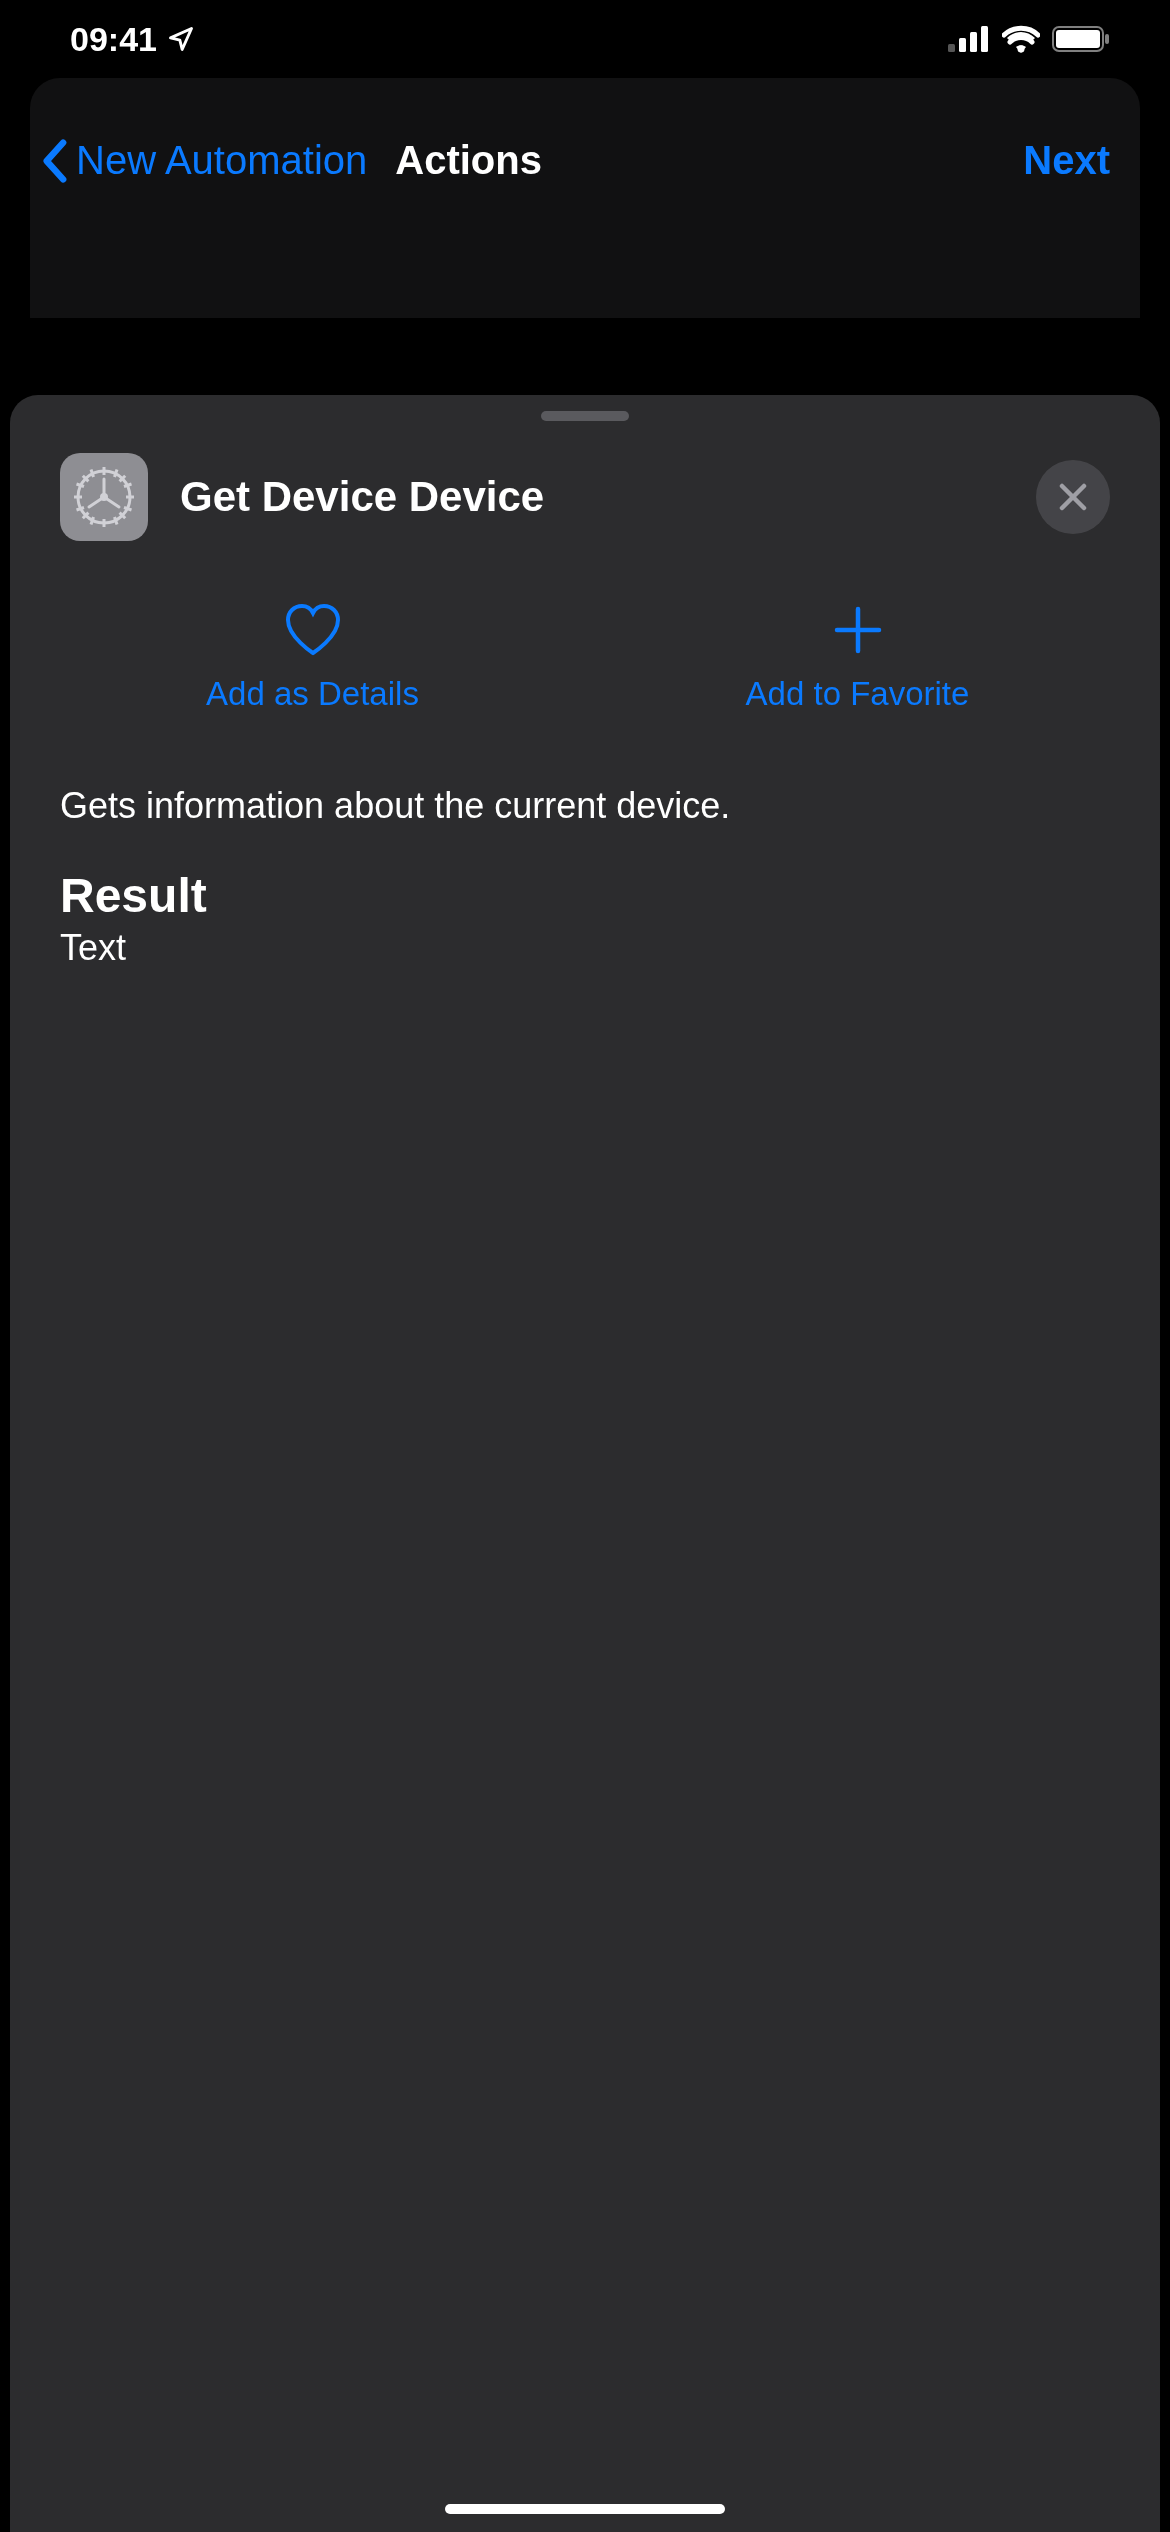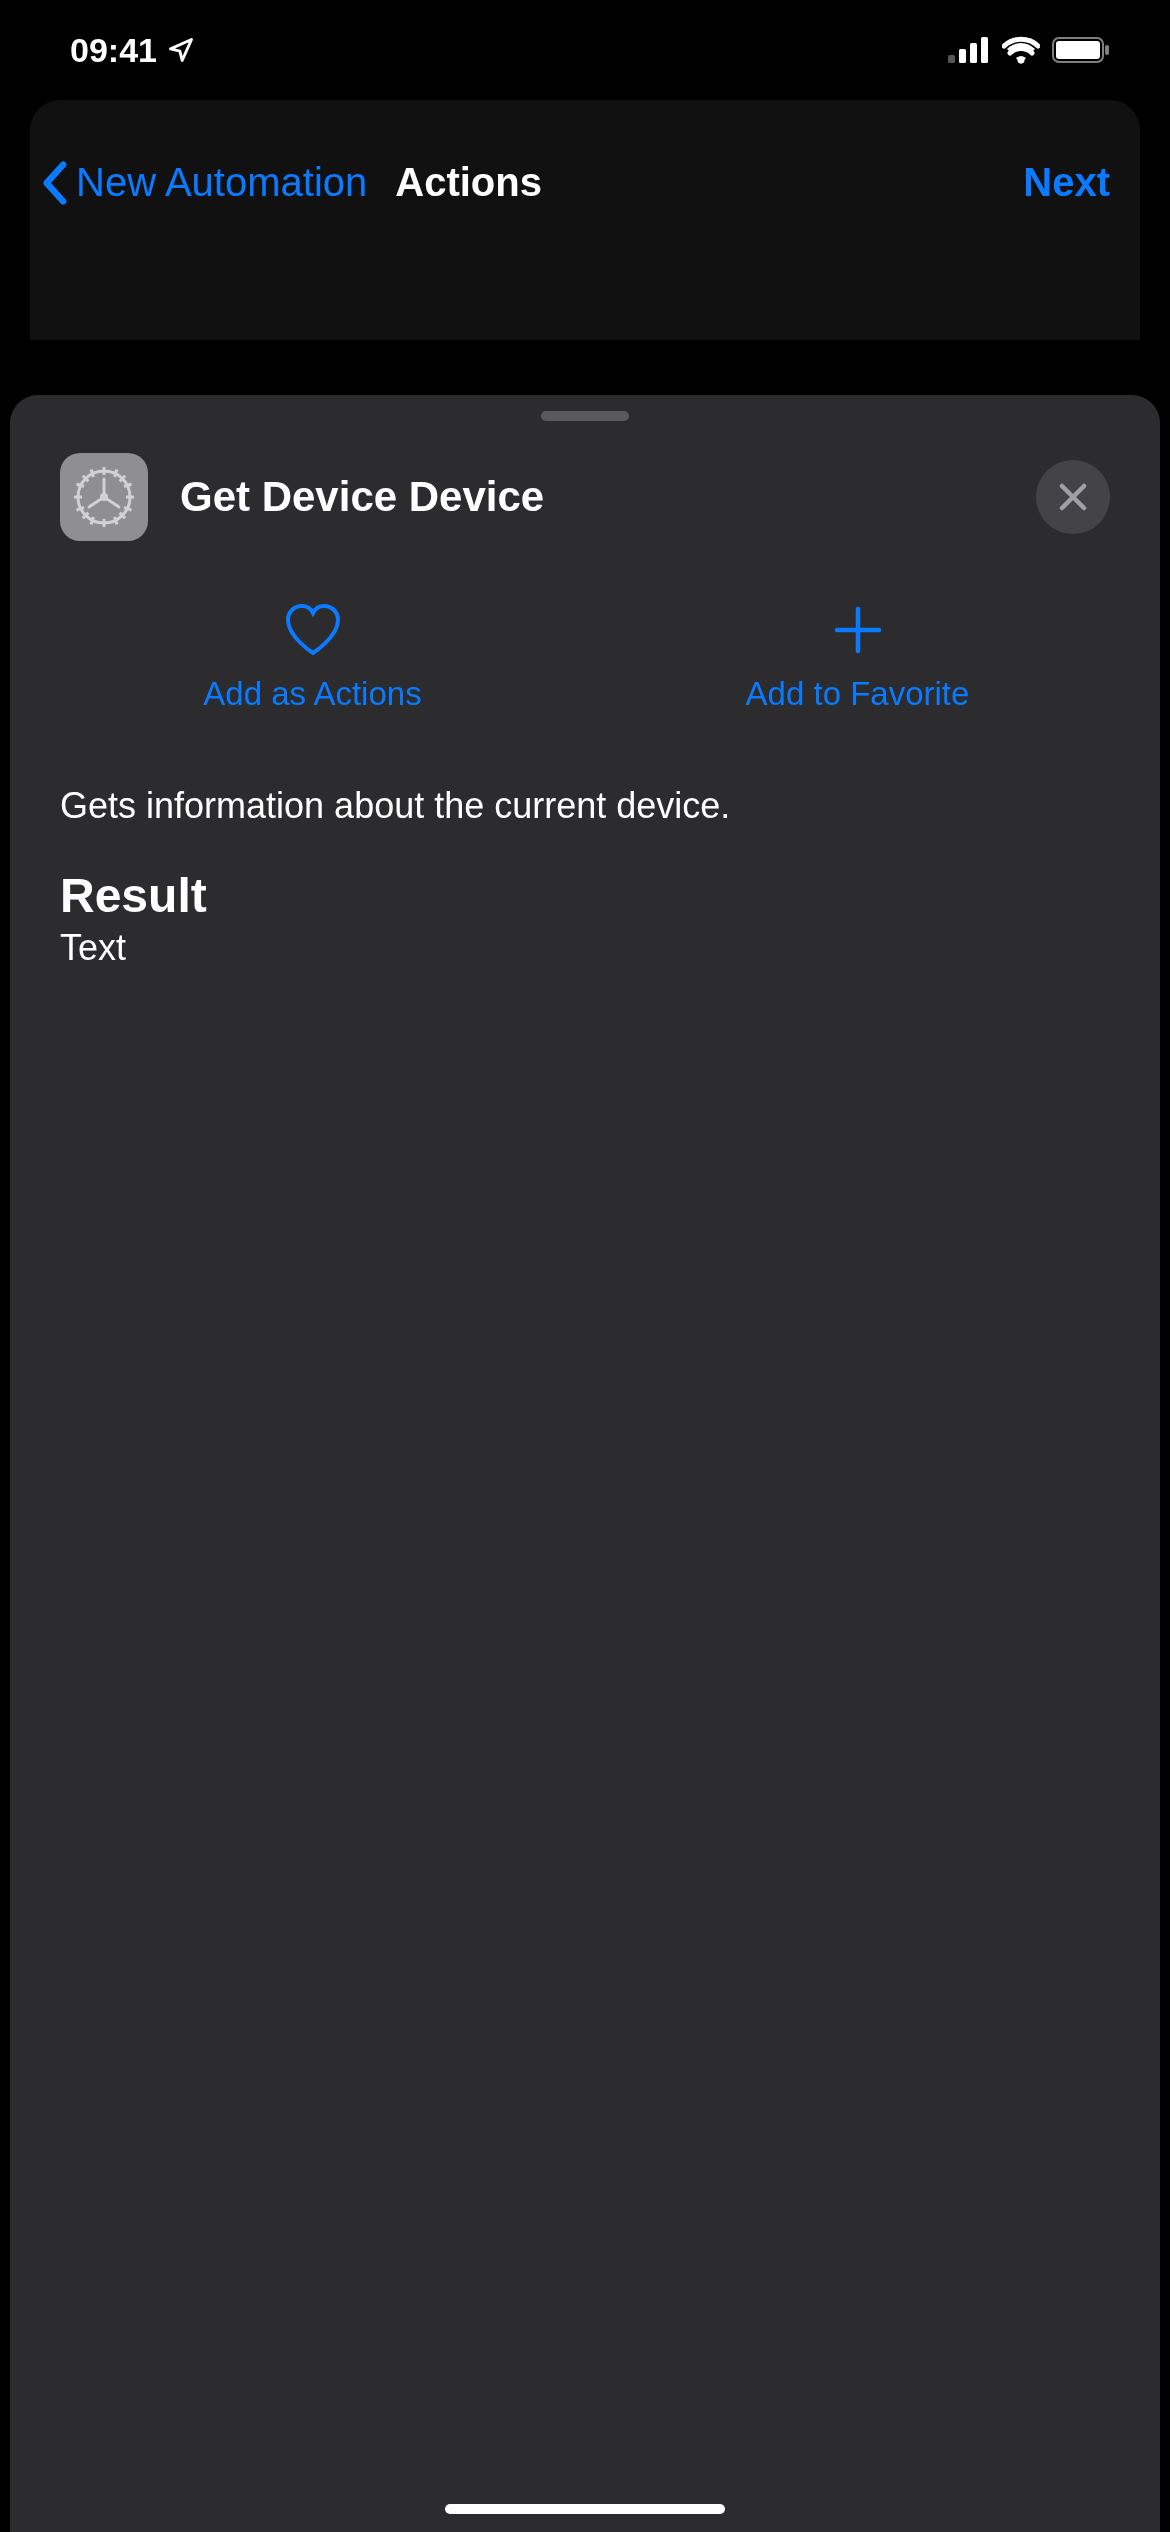--- a/index.html
+++ b/index.html
@@ -11,21 +11,21 @@
     body {
       width: 1170px;
       height: 2532px;
       background: #000;
       font-family: -apple-system, 'SF Pro Text', 'Helvetica Neue', Arial, sans-serif;
       color: #fff;
       overflow: hidden;
       position: relative;
     }
     .status-bar {
-      height: 100px;
+      height: 78px;
       display: flex;
       justify-content: space-between;
       align-items: center;
       padding: 0 60px 0 70px;
       gap: 28px;
     }
     .status-time {
       font-size: 34px;
       font-weight: 600;
       display: flex;
@@ -276,21 +276,21 @@
     </div>
   </div>
 
   <div class="actions-row">
     <div class="action-button">
       <div class="action-icon">
         <svg width="62" height="54" viewBox="0 0 62 54" fill="none" stroke="#0a7aff" stroke-width="4">
           <path d="M31 50 C31 50 6 34 6 17 C6 9 12 3 20 3 C25 3 29 6 31 10 C33 6 37 3 42 3 C50 3 56 9 56 17 C56 34 31 50 31 50 Z"></path>
         </svg>
       </div>
-      <span class="action-label">Add as Actions</span>
+      <span class="action-label">Add as Details</span>
     </div>
     <div class="action-button">
       <div class="action-icon">
         <svg width="50" height="50" viewBox="0 0 50 50" stroke="#0a7aff" stroke-width="4.5" stroke-linecap="round">
           <line x1="25" y1="4" x2="25" y2="46"></line>
           <line x1="4" y1="25" x2="46" y2="25"></line>
         </svg>
       </div>
       <span class="action-label">Add to Favorite</span>
     </div>

